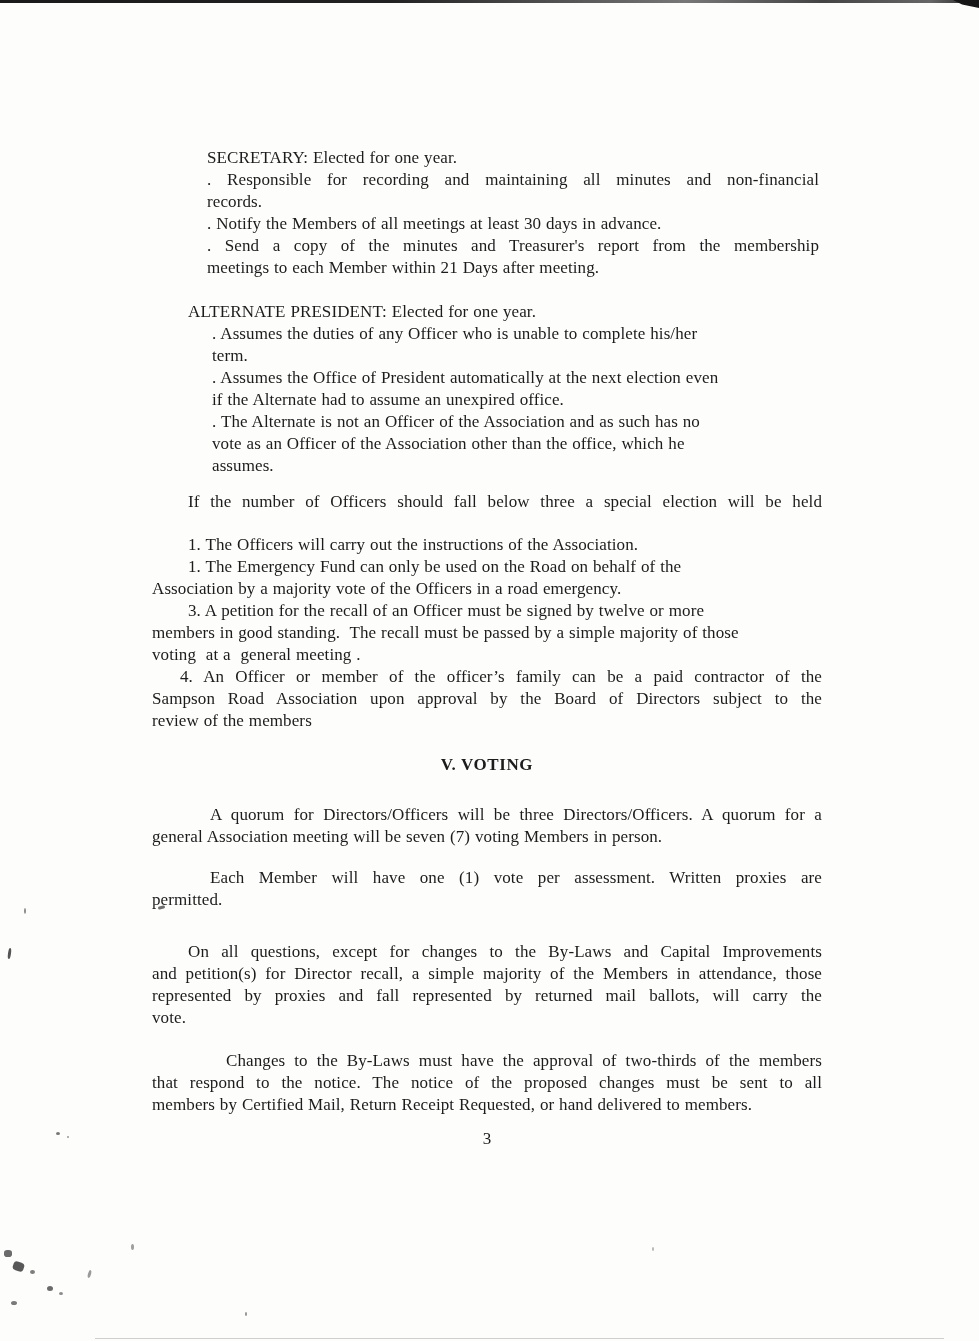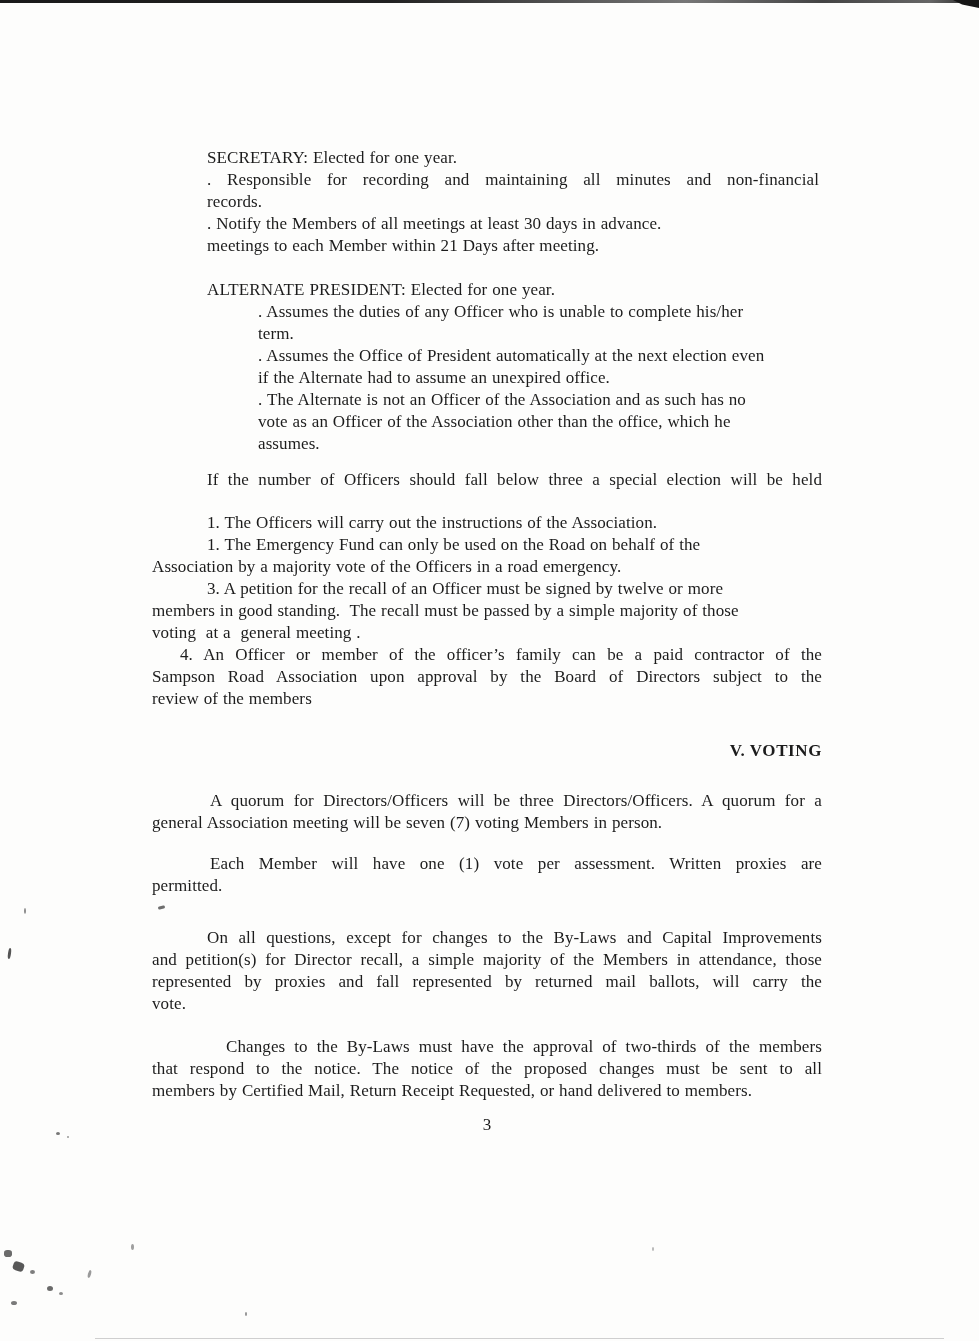--- a/index.html
+++ b/index.html
@@ -38,22 +38,22 @@
     line-height:22px;
     white-space:pre-wrap;
     word-spacing:0.5px;
     letter-spacing:0.1px;
   }
   .j{ 
     text-align:justify;
     text-align-last:justify;
     white-space:normal;
   }
-  .in1{margin-left:55px;}   
-  .bul{margin-left:106px;}  
+  .in1{margin-left:36px;}   
+  .bul{margin-left:60px;}  
   .sec-block{margin-left:55px;width:612px;} 
   .heading{
     text-align:center;font-weight:bold;letter-spacing:0.6px;
     line-height:22px;
   }
   .pagenum{text-align:center;line-height:22px;}
 </style>
 </head>
 <body>
 
@@ -79,20 +79,21 @@
   <div class="speck" style="left:245px;top:1312px;width:2px;height:4px;background:#909090;"></div>
   <div class="speck" style="left:652px;top:1247px;width:2px;height:4px;background:#b5b5b5;"></div>
 
   <div class="content">
 
     <div class="sec-block">
       <div class="ln">SECRETARY: Elected for one year.</div>
       <div class="ln j">. Responsible for recording and maintaining all minutes and non-financial</div>
       <div class="ln">records.</div>
       <div class="ln">. Notify the Members of all meetings at least 30 days in advance.</div>
+      <div class="ln j">. Send a copy of the minutes and Treasurer's report from the membership</div>
       <div class="ln">meetings to each Member within 21 Days after meeting.</div>
     </div>
 
     <div style="margin-top:22px;">
       <div class="ln in1">ALTERNATE PRESIDENT: Elected for one year.</div>
       <div class="ln bul">. Assumes the duties of any Officer who is unable to complete his/her</div>
       <div class="ln bul">term.</div>
       <div class="ln bul">. Assumes the Office of President automatically at the next election even</div>
       <div class="ln bul">if the Alternate had to assume an unexpired office.</div>
       <div class="ln bul">. The Alternate is not an Officer of the Association and as such has no</div>
@@ -109,21 +110,21 @@
       <div class="ln in1">1. The Emergency Fund can only be used on the Road on behalf of the</div>
       <div class="ln">Association by a majority vote of the Officers in a road emergency.</div>
       <div class="ln in1">3. A petition for the recall of an Officer must be signed by twelve or more</div>
       <div class="ln">members in good standing.  The recall must be passed by a simple majority of those</div>
       <div class="ln">voting  at a  general meeting .</div>
       <div class="ln j" style="margin-left:28px;">4. An Officer or member of the officer’s family can be a paid contractor of the</div>
       <div class="ln j">Sampson Road Association upon approval by the Board of Directors subject to the</div>
       <div class="ln">review of the members</div>
     </div>
 
-    <div class="heading" style="margin-top:30px;text-align:right;">V. VOTING</div>
+    <div class="heading" style="margin-top:22px;">V. VOTING</div>
 
     <div style="margin-top:28px;">
       <div class="ln j" style="margin-left:58px;">A quorum for Directors/Officers will be three Directors/Officers.  A quorum for a</div>
       <div class="ln">general Association meeting will be seven (7) voting Members in person.</div>
     </div>
 
     <div style="margin-top:19px;">
       <div class="ln j" style="margin-left:58px;">Each Member will have one (1) vote per assessment.  Written proxies are</div>
       <div class="ln">permitted.</div>
     </div>

